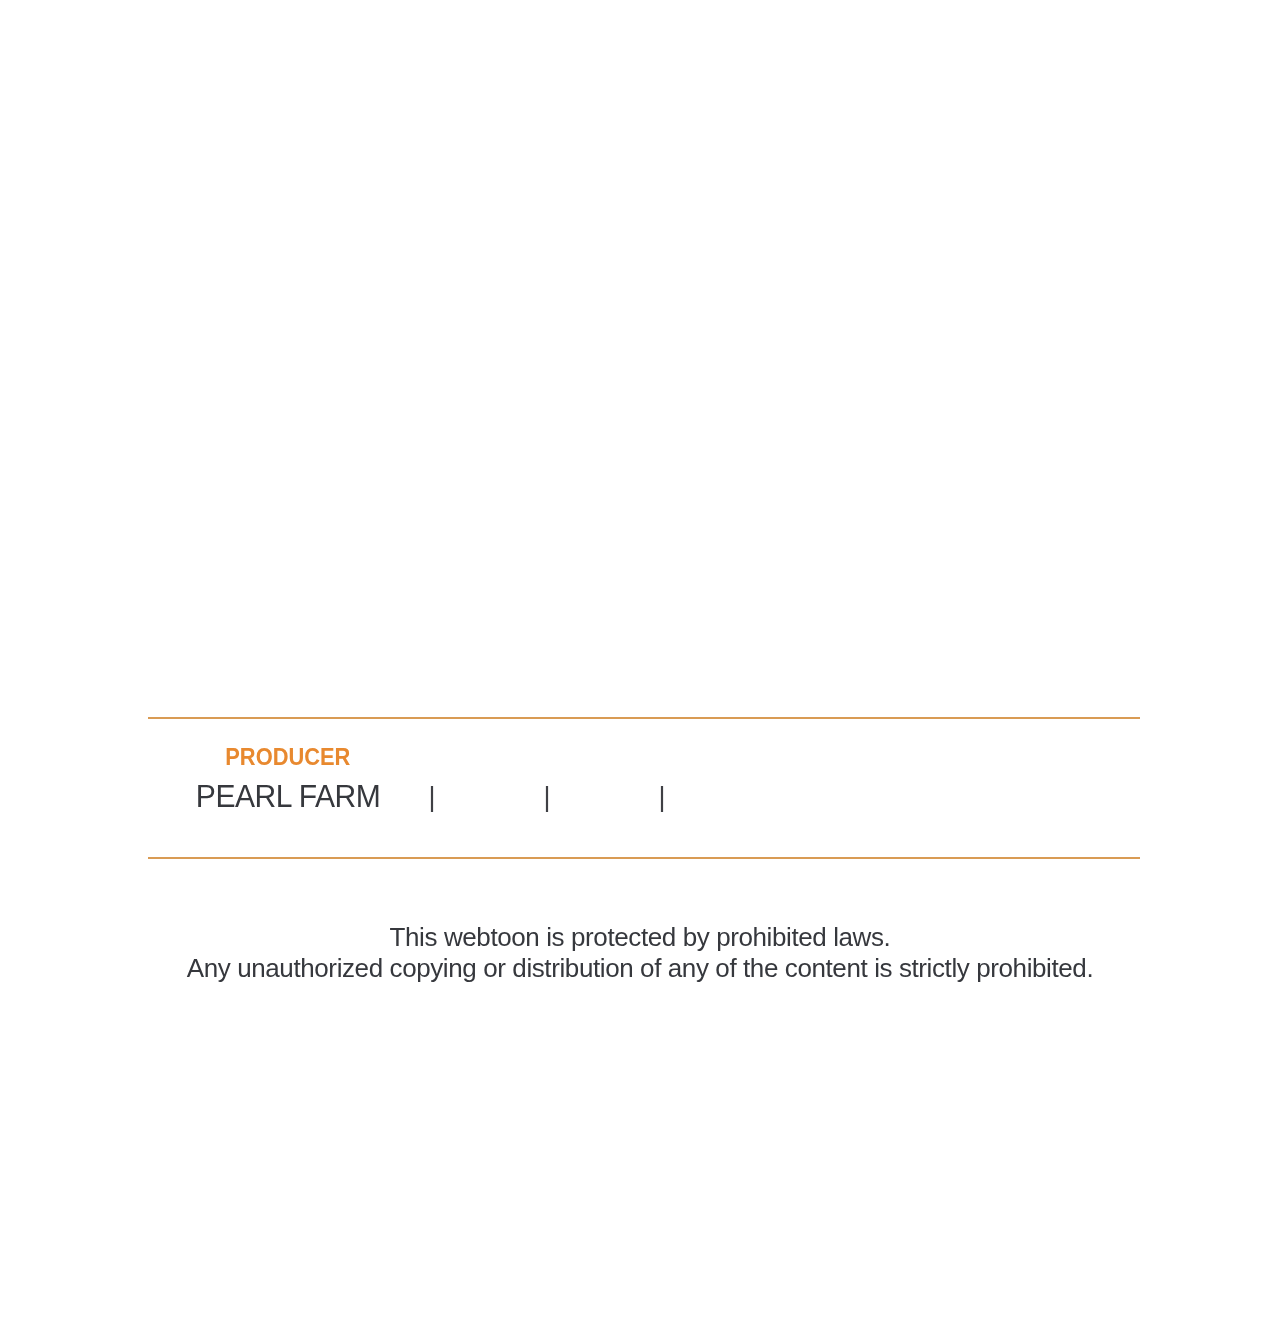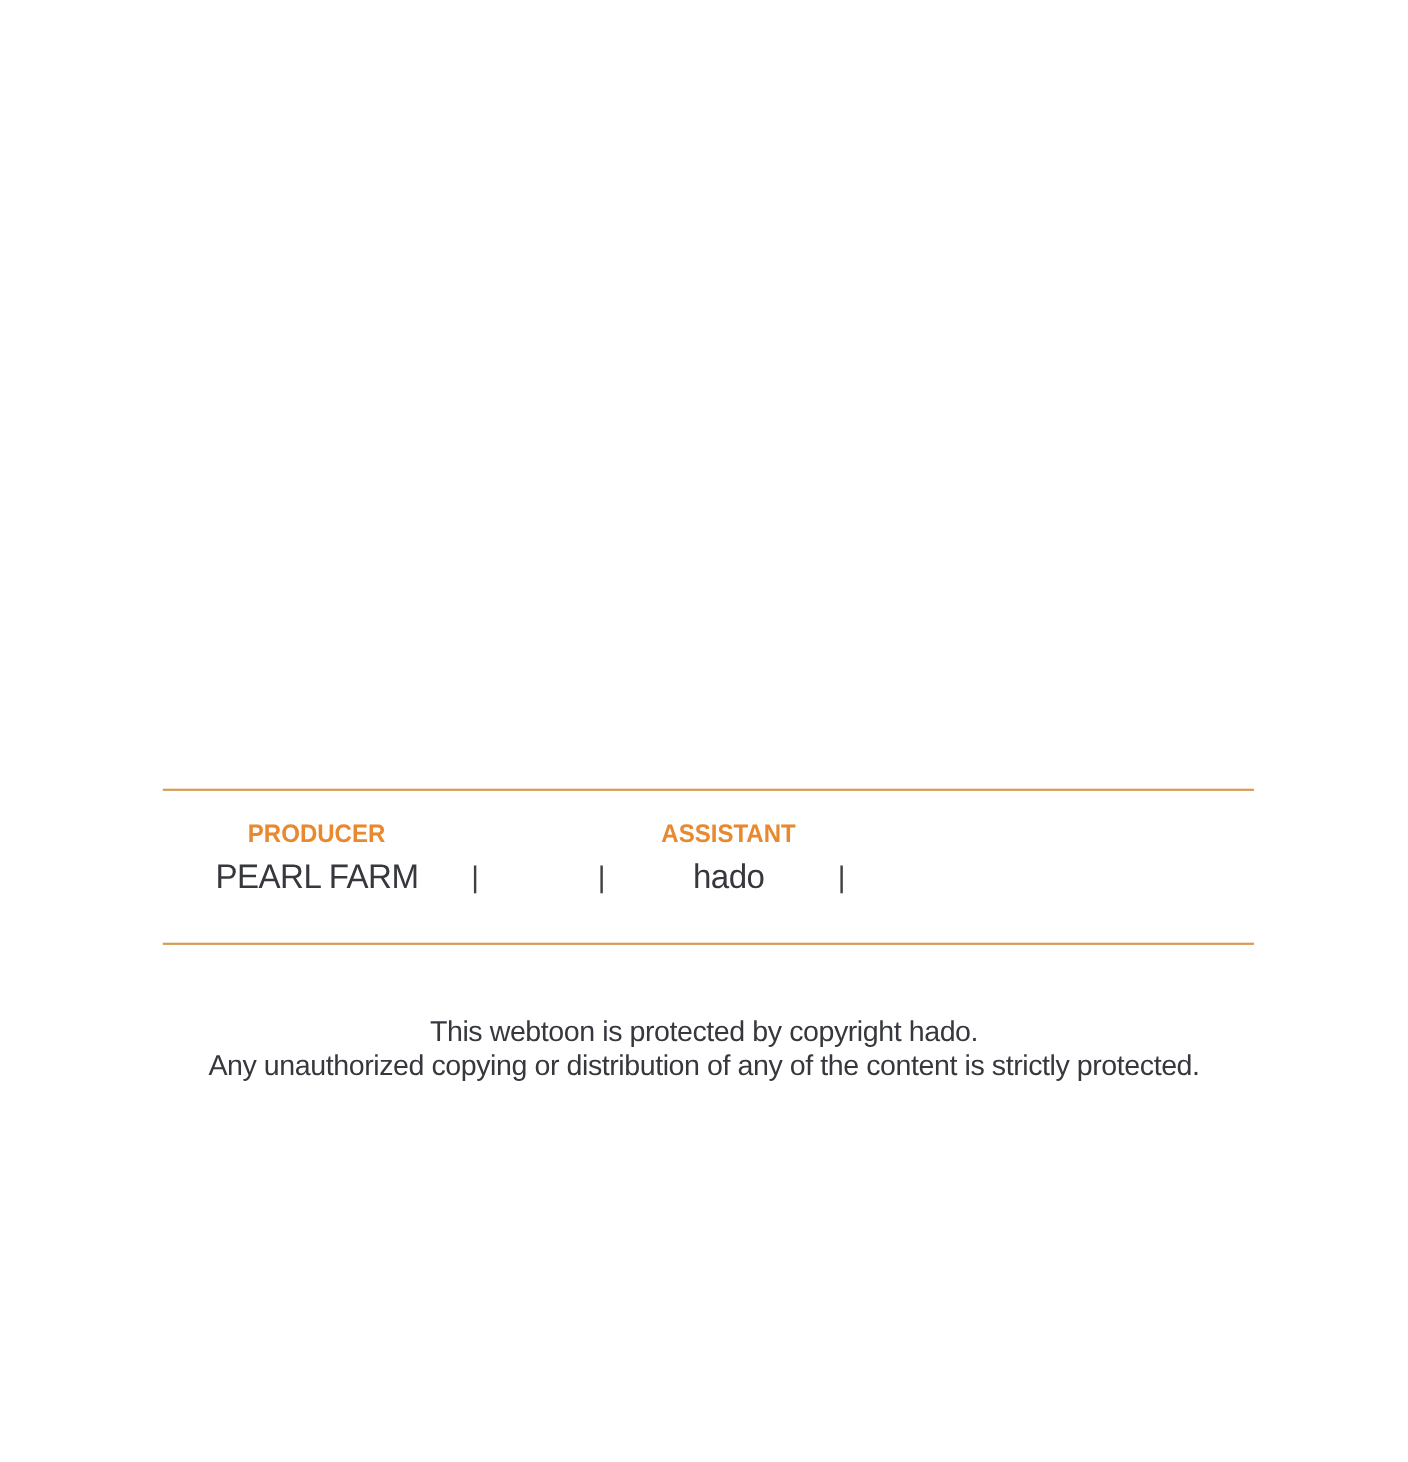--- a/index.html
+++ b/index.html
@@ -88,30 +88,26 @@
     <div class="credit">
       <div class="role">PRODUCER</div>
       <div class="name">PEARL FARM</div>
     </div>
 
     <div class="vbar">|</div>
 
 
     <div class="vbar">|</div>
 
-    <div class="credit">
-      <div class="role">ASSISTANT</div>
-      <div class="name">hado</div>
-    </div>
 
     <div class="vbar">|</div>
 
 
   </div>
 
   <div class="rule rule-bottom"></div>
 
   <div class="copyright">
-    <div>This webtoon is protected by copyright hado.</div>
-    <div>Any unauthorized copying or distribution of any of the content is strictly protected.</div>
+    <div>This webtoon is protected by prohibited laws.</div>
+    <div>Any unauthorized copying or distribution of any of the content is strictly prohibited.</div>
   </div>
 
 </div>
 
 </body></html>

